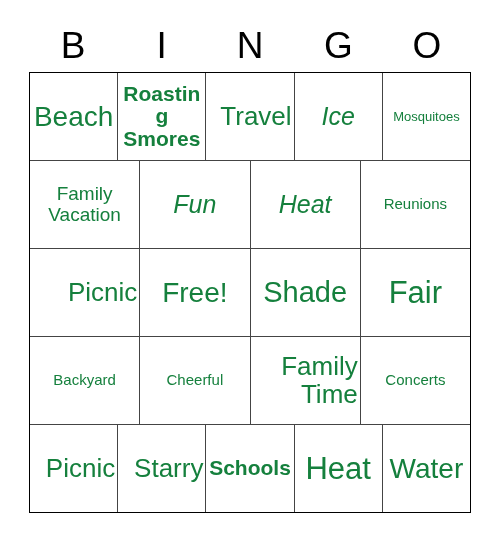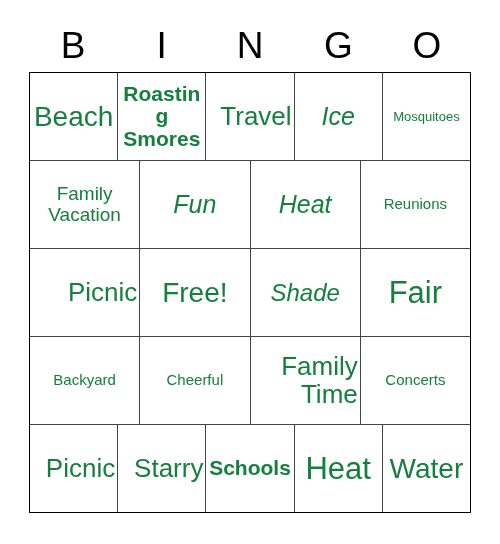--- a/index.html
+++ b/index.html
@@ -82,21 +82,21 @@
     width: 100%;
     line-height: 1.07;
     white-space: pre-line;
     word-break: break-word;
     color: #15803d;
   }
   .fs-xxl { font-size: 25px; font-style: italic; }
   .fs-xl  { font-size: 31px; }
   .fs-l   { font-size: 28px; }
   .fs-ml  { font-size: 26px; text-align: right; }
-  .fs-m   { font-size: 24px; font-style: italic; }
+  .fs-m   { font-size: 29px; }
   .fs-sm  { font-size: 21px; font-weight: bold; }
   .fs-s   { font-size: 19px; }
   .fs-xs  { font-size: 15px; }
   .fs-xxs { font-size: 13px; }
 </style>
 </head>
 <body>
 
 <div class="card">
 

